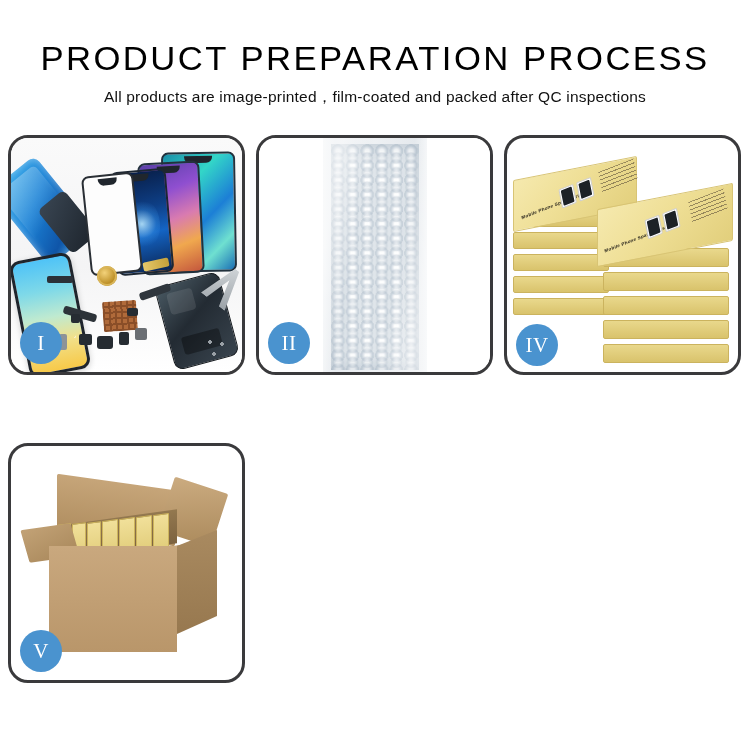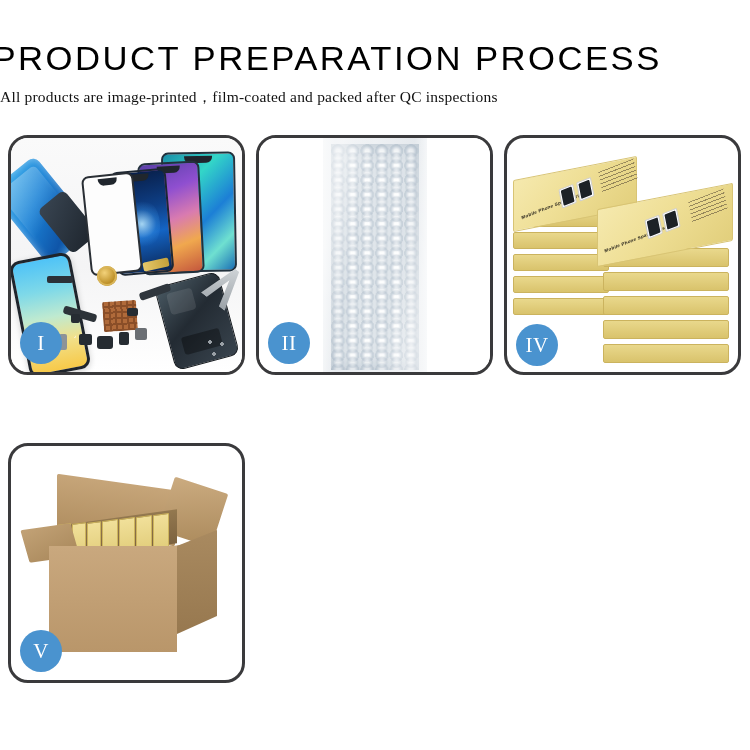--- a/index.html
+++ b/index.html
@@ -2,30 +2,30 @@
 <html><head>
 <meta charset="utf-8">
 <style>
   * { margin:0; padding:0; box-sizing:border-box; }
   html,body { width:750px; height:750px; background:#ffffff; overflow:hidden; }
   body { font-family:"Liberation Sans", sans-serif; }
 
   .page { position:relative; width:750px; height:750px; background:#fff; }
 
   
-  .header { text-align:left; padding-top:38px; }
+  .header { text-align:center; padding-top:38px; }
   .title {
     font-size:34px; font-weight:400; color:#000;
     letter-spacing:2.4px; line-height:40px;
     font-family:"Liberation Sans", sans-serif;
     transform:scaleX(1.02); white-space:nowrap;
   }
   .subtitle {
     font-size:15.5px; color:#111; letter-spacing:.2px;
-    margin-top:9px; white-space:nowrap;font-family:Liberation Serif, serif;
+    margin-top:9px; white-space:nowrap;
   }
 
   
   .grid {
     position:absolute; left:8px; top:135px;
     width:734px; height:550px;
     display:grid;
     grid-template-columns:237px 237px 237px;
     grid-template-rows:240px 240px;
     column-gap:11px; row-gap:68px;

